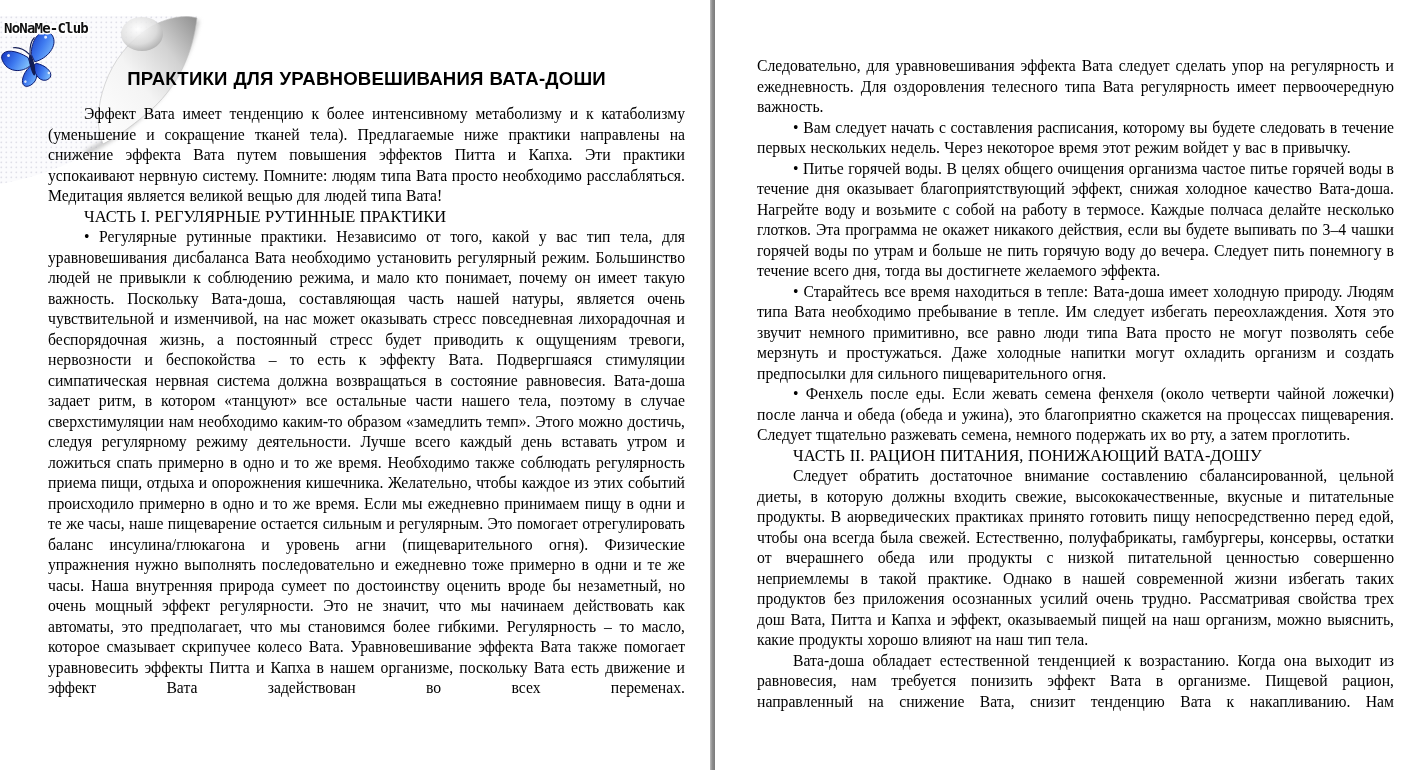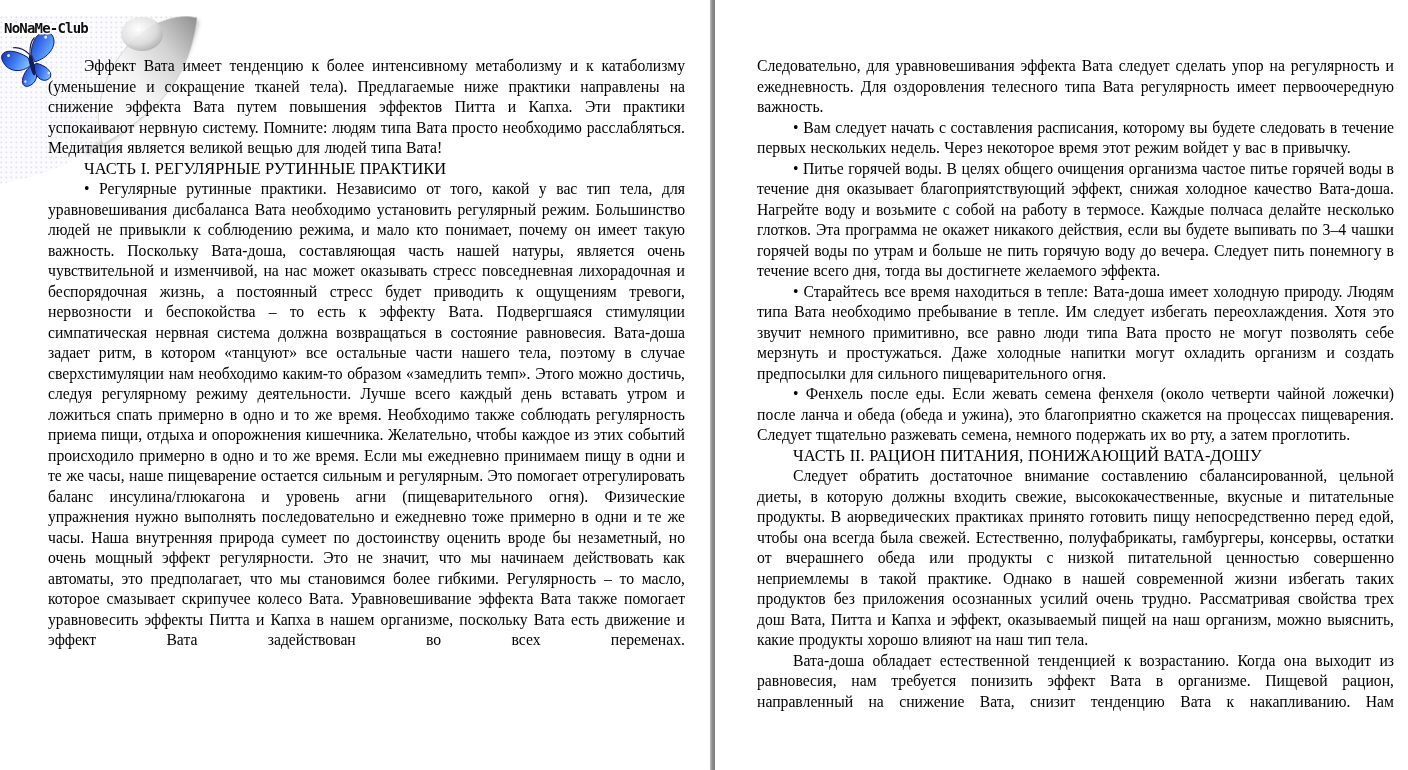--- a/index.html
+++ b/index.html
@@ -79,20 +79,21 @@
       <circle cx="13" cy="21" r="1.3" fill="#ffffff" opacity="0.8"></circle>
       <ellipse cx="0.5" cy="8" rx="2.3" ry="11" fill="#121d55" transform="rotate(6)"></ellipse>
       <path d="M0,-3 C-3,-9 -8,-13 -13,-14 M1,-3 C3,-10 6,-15 10,-17" stroke="#121d55" stroke-width="1.1" fill="none" stroke-linecap="round"></path>
     </g>
 
     <text x="4" y="17" font-family="DejaVu Sans Mono, monospace" font-weight="bold" font-size="14" letter-spacing="-0.8" fill="#101010" stroke="#ffffff" stroke-width="3" paint-order="stroke">NoNaMe-Club</text>
   </svg>
 </div>
 
 <div class="page page-left">
+  <div class="h-center">ПРАКТИКИ ДЛЯ УРАВНОВЕШИВАНИЯ ВАТА-ДОШИ</div>
   <p>Эффект Вата имеет тенденцию к более интенсивному метаболизму и к катаболизму (уменьшение и сокращение тканей тела). Предлагаемые ниже практики направлены на снижение эффекта Вата путем повышения эффектов Питта и Капха. Эти практики успокаивают нервную систему. Помните: людям типа Вата просто необходимо расслабляться. Медитация является великой вещью для людей типа Вата!</p>
   <div class="h-part">ЧАСТЬ I. РЕГУЛЯРНЫЕ РУТИННЫЕ ПРАКТИКИ</div>
   <p class="jlast">• Регулярные рутинные практики. Независимо от того, какой у вас тип тела, для уравновешивания дисбаланса Вата необходимо установить регулярный режим. Большинство людей не привыкли к соблюдению режима, и мало кто понимает, почему он имеет такую важность. Поскольку Вата-доша, составляющая часть нашей натуры, является очень чувствительной и изменчивой, на нас может оказывать стресс повседневная лихорадочная и беспорядочная жизнь, а постоянный стресс будет приводить к ощущениям тревоги, нервозности и беспокойства – то есть к эффекту Вата. Подвергшаяся стимуляции симпатическая нервная система должна возвращаться в состояние равновесия. Вата-доша задает ритм, в котором «танцуют» все остальные части нашего тела, поэтому в случае сверхстимуляции нам необходимо каким-то образом «замедлить темп». Этого можно достичь, следуя регулярному режиму деятельности. Лучше всего каждый день вставать утром и ложиться спать примерно в одно и то же время. Необходимо также соблюдать регулярность приема пищи, отдыха и опорожнения кишечника. Желательно, чтобы каждое из этих событий происходило примерно в одно и то же время. Если мы ежедневно принимаем пищу в одни и те же часы, наше пищеварение остается сильным и регулярным. Это помогает отрегулировать баланс инсулина/глюкагона и уровень агни (пищеварительного огня). Физические упражнения нужно выполнять последовательно и ежедневно тоже примерно в одни и те же часы. Наша внутренняя природа сумеет по достоинству оценить вроде бы незаметный, но очень мощный эффект регулярности. Это не значит, что мы начинаем действовать как автоматы, это предполагает, что мы становимся более гибкими. Регулярность – то масло, которое смазывает скрипучее колесо Вата. Уравновешивание эффекта Вата также помогает уравновесить эффекты Питта и Капха в нашем организме, поскольку Вата есть движение и эффект Вата задействован во всех переменах.</p>
 </div>
 
 <div class="divider"></div>
 
 <div class="page page-right">
   <p class="noindent">Следовательно, для уравновешивания эффекта Вата следует сделать упор на регулярность и ежедневность. Для оздоровления телесного типа Вата регулярность имеет первоочередную важность.</p>
   <p>• Вам следует начать с составления расписания, которому вы будете следовать в течение первых нескольких недель. Через некоторое время этот режим войдет у вас в привычку.</p>

